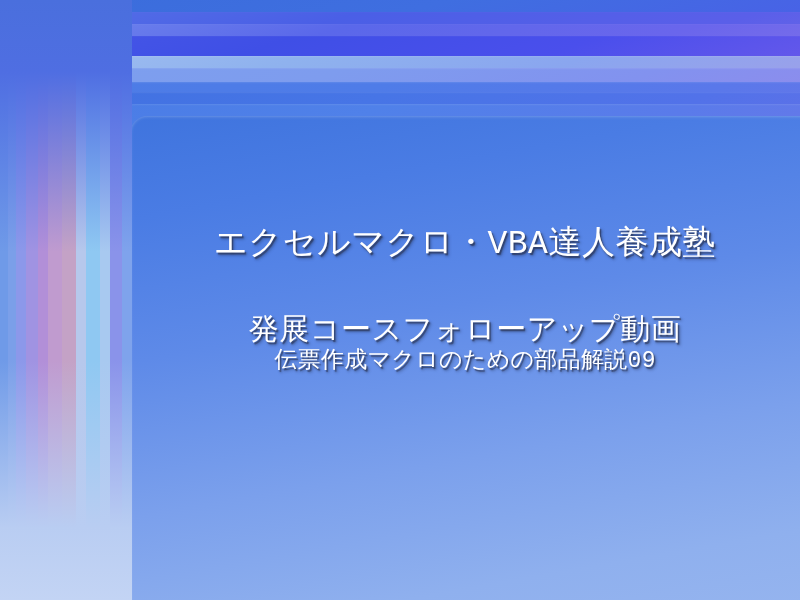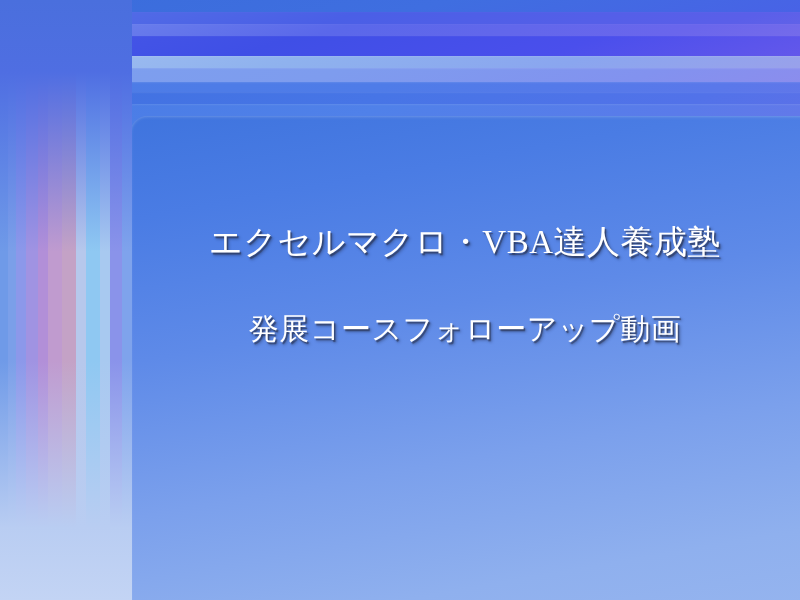--- a/index.html
+++ b/index.html
@@ -6,21 +6,21 @@
   html, body {
     margin: 0;
     padding: 0;
     background: #000;
   }
   #slide {
     position: relative;
     width: 800px;
     height: 600px;
     overflow: hidden;
-    font-family: Liberation Serif, serif;
+    font-family: Liberation Mono, monospace;
     background: #4a7fe0;
   }
 
   
   .plate {
     position: absolute;
     inset: 0;
     background: linear-gradient(170deg,
         #3f6fd8 0%,
         #4a7ce2 18%,
@@ -209,15 +209,16 @@
       <div class="eb" style="left: 76px; width: 10px; background: linear-gradient(rgb(74, 111, 221) 0%, rgb(79, 110, 226) 12%, rgb(182, 200, 236) 42%, rgb(182, 200, 236) 60%, rgb(185, 205, 242) 88%, rgb(195, 212, 244) 100%);"></div>
       <div class="eb" style="left: 86px; width: 14px; background: linear-gradient(rgb(74, 111, 221) 0%, rgb(79, 110, 226) 12%, rgb(143, 200, 242) 42%, rgb(143, 200, 242) 60%, rgb(185, 205, 242) 88%, rgb(195, 212, 244) 100%);"></div>
       <div class="eb" style="left: 100px; width: 10px; background: linear-gradient(rgb(74, 111, 221) 0%, rgb(79, 110, 226) 12%, rgb(168, 201, 240) 42%, rgb(168, 201, 240) 60%, rgb(185, 205, 242) 88%, rgb(195, 212, 244) 100%);"></div>
       <div class="eb" style="left: 110px; width: 12px; background: linear-gradient(rgb(74, 111, 221) 0%, rgb(79, 110, 226) 12%, rgb(138, 147, 234) 42%, rgb(138, 147, 234) 60%, rgb(185, 205, 242) 88%, rgb(195, 212, 244) 100%);"></div>
       <div class="eb" style="left: 122px; width: 10px; background: linear-gradient(rgb(74, 111, 221) 0%, rgb(79, 110, 226) 12%, rgb(127, 163, 236) 42%, rgb(127, 163, 236) 60%, rgb(185, 205, 242) 88%, rgb(195, 212, 244) 100%);"></div>
     </div>
 
   <div class="title-block">
     <div class="line line-1">エクセルマクロ・VBA達人養成塾</div>
     <div class="line line-2">発展コースフォローアップ動画</div>
+    <div class="line line-3">伝票作成マクロのための部品解説09</div>
   </div>
 
 </div>
 
 </body></html>

